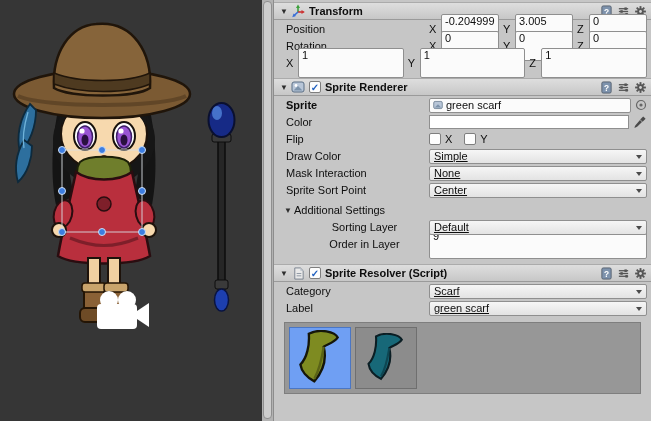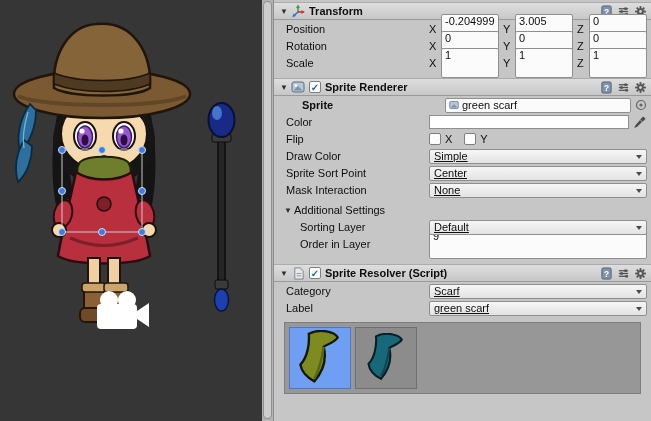--- a/index.html
+++ b/index.html
@@ -26,22 +26,22 @@
   .chead.mt7{ margin-top:7px; } .chead.mt12{ margin-top:12px; }
   .foldout{ width:12px; font-size:8px; color:#2e2e2e; text-align:center; flex:none; }
   .cicon{ width:16px; height:14px; margin-right:3px; display:flex; align-items:center; justify-content:center; flex:none; }
   .cbox{ width:12px; height:12px; background:#fdfdfd; border:1px solid #7e7e7e; border-radius:2px;
     margin-right:4px; display:flex; align-items:center; justify-content:center;
     font-size:10px; line-height:9px; color:#1e5fbf; font-weight:bold; flex:none; }
   .hicons{ margin-left:auto; display:flex; gap:3px; align-items:center; }
   .hicon{ width:14px; height:14px; display:flex; align-items:center; justify-content:center; }
   .row{ display:flex; align-items:center; height:16px; margin:1px 4px 0 4px; padding-left:8px; }
   .lbl{ width:143px; flex:none; white-space:nowrap; overflow:hidden; }
-  .lbl.bold{ font-weight:bold;margin-left:16px; }
-  .lbl.ind{ padding-left:14px; }
+  .lbl.bold{ font-weight:bold; }
+  .lbl.ind{ padding-left:14px;text-align:center; }
   .val{ flex:1; display:flex; align-items:center; min-width:0; }
   .vec{ gap:4px; }
   .axis{ flex:none; width:8px; }
   .tfield{ flex:1; min-width:0; height:30px; line-height:13px; background:#fbfbfb;
     border:1px solid #8f8f8f; border-radius:2px; padding:0 3px; overflow:hidden; white-space:nowrap; }
   .dropdown{ flex:1; min-width:0; height:15px; line-height:13px;
     background:linear-gradient(#f6f6f6,#e3e3e3); border:1px solid #8f8f8f; border-radius:2px;
     padding:0 14px 0 4px; position:relative; overflow:hidden; white-space:nowrap;text-decoration:underline; }
   .dd-arrow{ position:absolute; right:4px; top:5.5px; width:0; height:0;
     border-left:3.5px solid transparent; border-right:3.5px solid transparent;
@@ -233,21 +233,20 @@
       <div class="val vec">
         <span class="axis">X</span>
         <div class="tfield">0</div>
         <span class="axis">Y</span>
         <div class="tfield">0</div>
         <span class="axis">Z</span>
         <div class="tfield">0</div>
       </div>
     </div>
     <div class="row">
-      <span class="lbl">Scale</span>
       <div class="val vec">
         <span class="axis">X</span>
         <div class="tfield">1</div>
         <span class="axis">Y</span>
         <div class="tfield">1</div>
         <span class="axis">Z</span>
         <div class="tfield">1</div>
       </div>
     </div>
 
@@ -346,34 +345,34 @@
       <span class="lbl">Draw Color</span>
       <div class="val">
         <div class="dropdown">
           <span>Simple</span>
           <span class="dd-arrow"></span>
         </div>
       </div>
     </div>
 
     <div class="row">
+      <span class="lbl">Mask Interaction</span>
+      <div class="val">
+        <div class="dropdown">
+          <span>None</span>
+          <span class="dd-arrow"></span>
+        </div>
+      </div>
+    </div>
+
+    <div class="row">
       <span class="lbl">Sprite Sort Point</span>
       <div class="val">
         <div class="dropdown">
           <span>Center</span>
-          <span class="dd-arrow"></span>
-        </div>
-      </div>
-    </div>
-
-    <div class="row">
-      <span class="lbl">Mask Interaction</span>
-      <div class="val">
-        <div class="dropdown">
-          <span>None</span>
           <span class="dd-arrow"></span>
         </div>
       </div>
     </div>
 
 
     <div class="addset">
       <span class="foldout">▼</span>
       <span>Additional Settings</span>
     </div>

